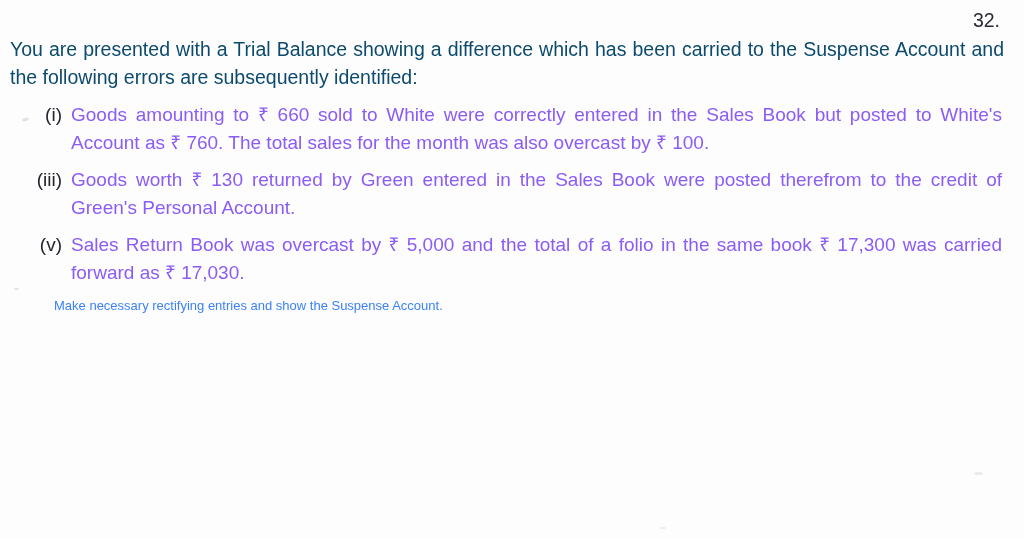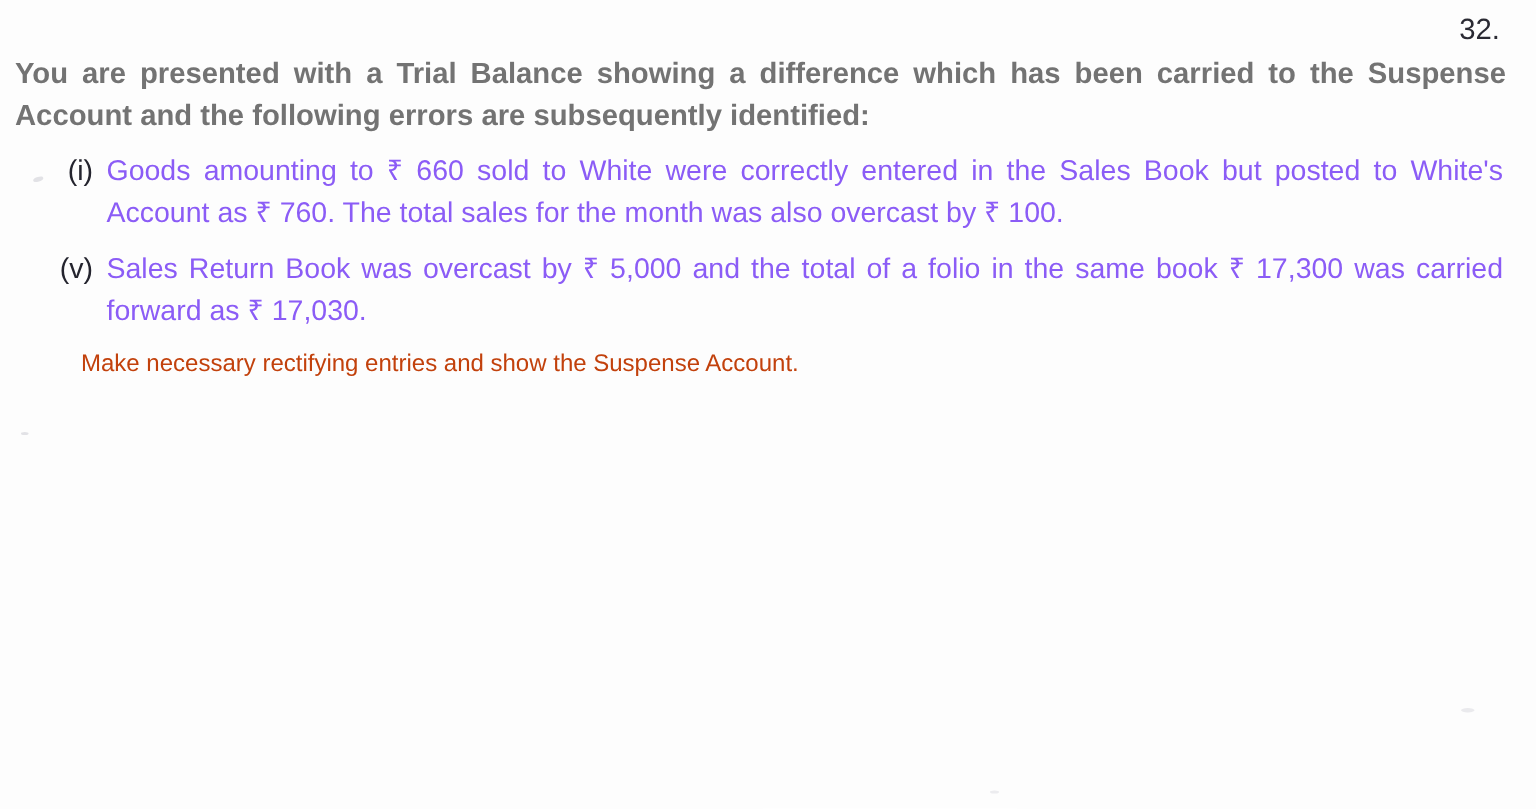--- a/index.html
+++ b/index.html
@@ -34,23 +34,22 @@
     flex: 0 0 auto;
     width: 36px;
     text-align: right;
     padding-right: 8px;
     color: #2a2a33;
   }
   .q-body {
     flex: 1 1 auto;
     text-align: justify;
     text-justify: inter-word;
-    color: #737373;
+    color: #0c4a6e;
     padding-right: 4px;
-    font-weight: bold;
   }
   
   .sublist {
     margin: 9px 0 0 0;
     padding: 0;
     list-style: none;
   }
   .subitem {
     display: flex;
     align-items: flex-start;
@@ -66,25 +65,25 @@
     color: #24242e;
   }
   .subitem .text {
     flex: 1 1 auto;
     text-align: justify;
     text-justify: inter-word;
     color: #8b5cf6;
     padding-right: 6px;
   }
   .closing {
-    font-size: 16px;
+    font-size: 13px;
     line-height: 1.47;
     margin-top: 6px;
     padding-left: 44px;
-    color: #c2410c;
+    color: #3b82f6;
   }
   
   .speck {
     position: absolute;
     background: #d8d8de;
     border-radius: 50%;
     opacity: 0.75;
   }
   .speck.s1 { left: 22px; top: 118px; width: 7px; height: 3px; transform: rotate(-18deg); }
   .speck.s2 { left: 14px; top: 288px; width: 5px; height: 2px; }
@@ -100,20 +99,24 @@
     <div class="q-number">32.</div>
     <div class="q-body">You are presented with a Trial Balance showing a difference which has been carried to the Suspense Account and the following errors are subsequently identified:</div>
   </div>
 
   <ul class="sublist">
     <li class="subitem">
       <span class="marker">(i)</span>
       <span class="text">Goods amounting to ₹ 660 sold to White were correctly entered in the Sales Book but posted to White's Account as ₹ 760. The total sales for the month was also overcast by ₹ 100.</span>
     </li>
     <li class="subitem">
+      <span class="marker">(iii)</span>
+      <span class="text">Goods worth ₹ 130 returned by Green entered in the Sales Book were posted therefrom to the credit of Green's Personal Account.</span>
+    </li>
+    <li class="subitem">
       <span class="marker">(v)</span>
       <span class="text">Sales Return Book was overcast by ₹ 5,000 and the total of a folio in the same book ₹ 17,300 was carried forward as ₹ 17,030.</span>
     </li>
   </ul>
 
   <div class="closing">Make necessary rectifying entries and show the Suspense Account.</div>
 
   <div class="speck s1"></div>
   <div class="speck s2"></div>
   <div class="speck s3"></div>

